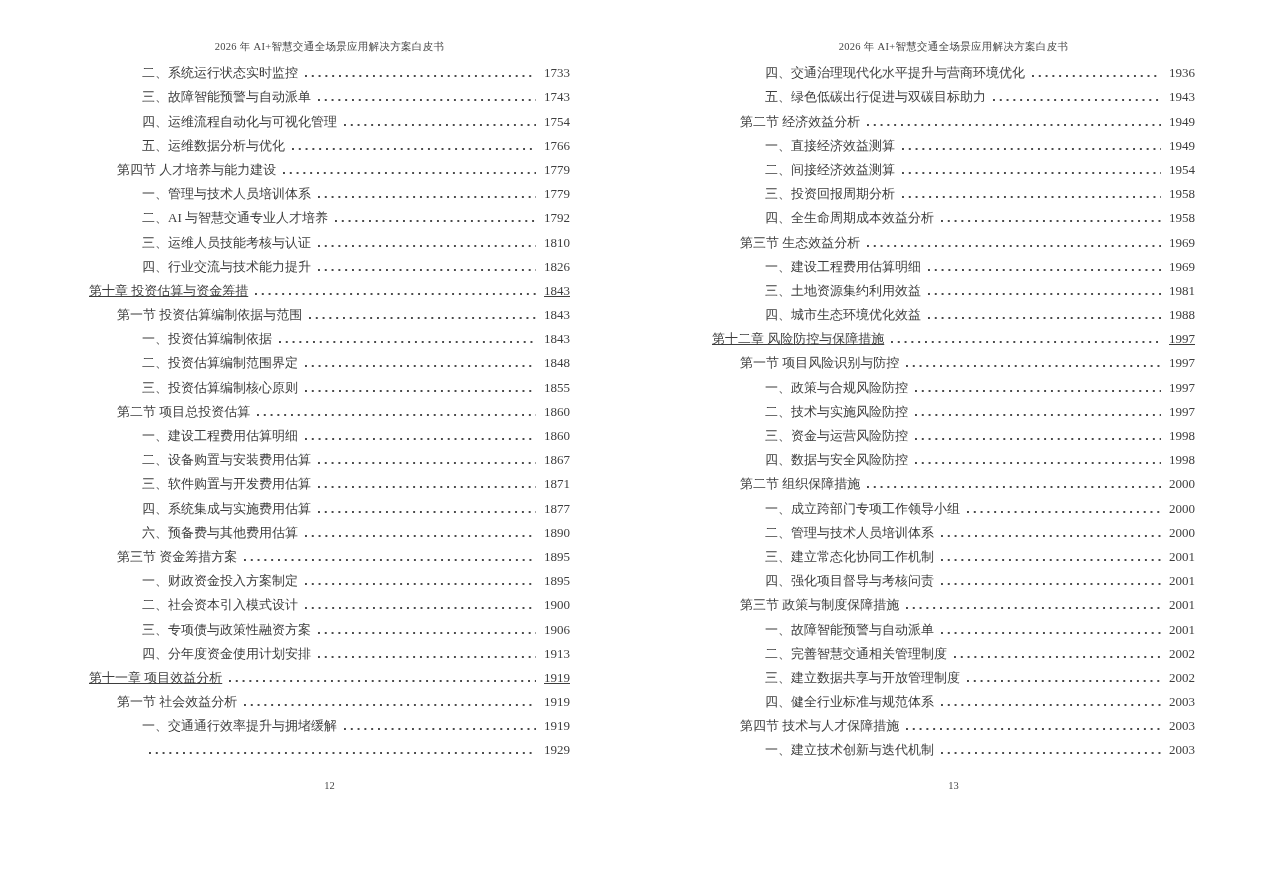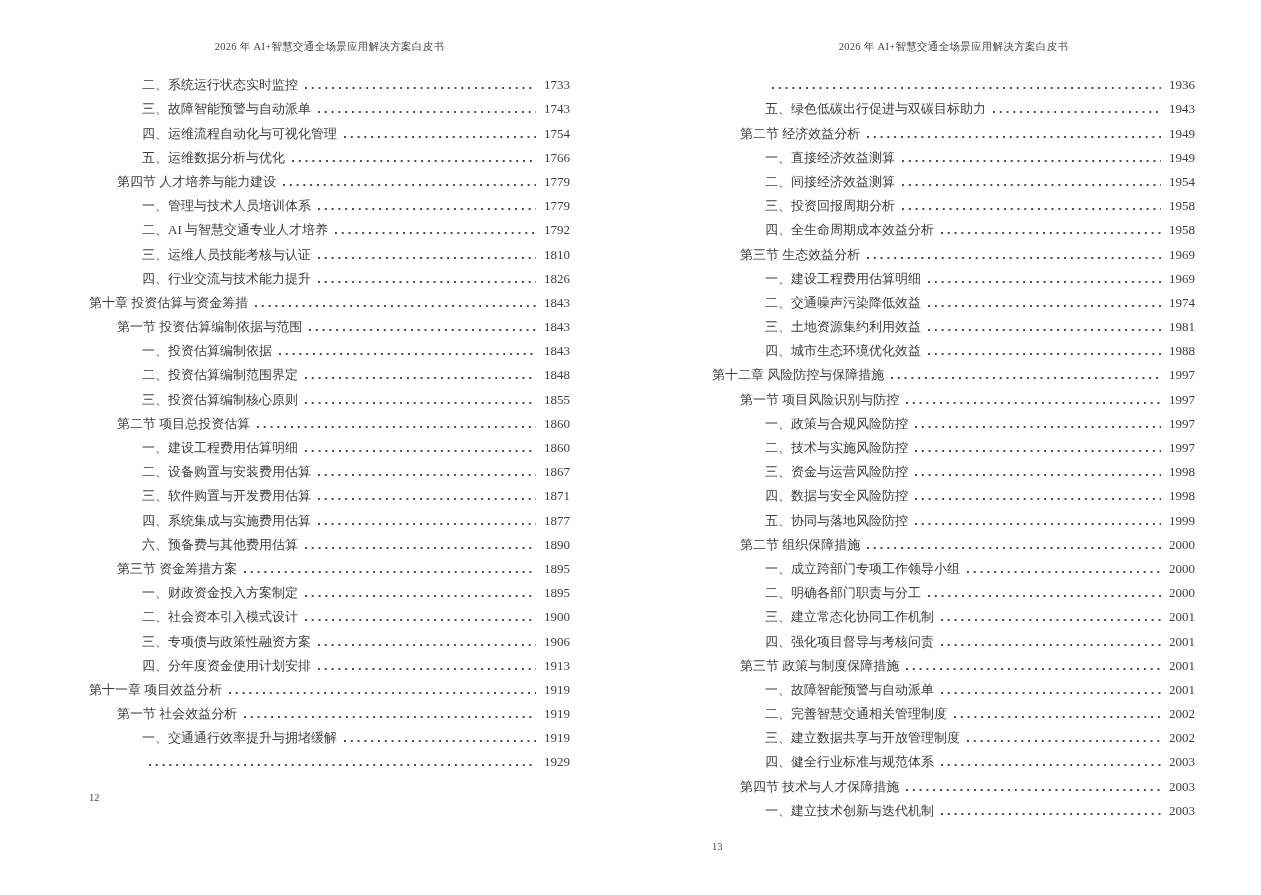--- a/index.html
+++ b/index.html
@@ -29,21 +29,21 @@
 
   .page-header {
     height: 14px;
     line-height: 14px;
     text-align: center;
     font-size: 10.5px;
     letter-spacing: 0.3px;
     color: #464646;
     white-space: nowrap;
   }
-  .rows { margin-top: 16px; }
+  .rows { margin-top: 4px; }
 
   .row {
     display: flex;
     align-items: flex-end;
     height: 24.2px;
     font-size: 13px;
   }
   .row .title {
     white-space: nowrap;
     line-height: 19px;
@@ -54,29 +54,29 @@
     margin: 0 8px 5px 7px;
     background-image: radial-gradient(circle at 1px 1px, #4a4a4a 1.05px, rgba(0,0,0,0) 1.45px);
     background-size: 6.8px 2px;
     background-repeat: repeat-x;
     background-position: left bottom;
   }
   .row .pagenum {
     line-height: 19px;
     white-space: nowrap;
   }
-  .level-chapter { padding-left: 0; }
+  .level-chapter { padding-left: 0; text-decoration: underline; }
   .level-section { padding-left: 28px; text-align: right; }
   .level-item    { padding-left: 53px; }
 
   .page-footer {
     margin-top: 20px;
     height: 13px;
     line-height: 13px;
-    text-align: left;
+    text-align: center;
     font-size: 10.5px;
     color: #4a4a4a;
   }
 </style>
 </head>
 <body>
 
 <div class="spread">
 
   <div class="page page-left">
@@ -227,20 +227,21 @@
           <span class="pagenum">1929</span>
         </div>
       </div>
     <div class="page-footer">12</div>
   </div>
 
   <div class="page page-right">
     <div class="page-header">2026 年 AI+智慧交通全场景应用解决方案白皮书</div>
     <div class="rows">
         <div class="row level-item">
+          <span class="title">四、交通治理现代化水平提升与营商环境优化</span>
           <span class="leader"></span>
           <span class="pagenum">1936</span>
         </div>
         <div class="row level-item">
           <span class="title">五、绿色低碳出行促进与双碳目标助力</span>
           <span class="leader"></span>
           <span class="pagenum">1943</span>
         </div>
         <div class="row level-section">
           <span class="title">第二节 经济效益分析</span>
@@ -269,25 +270,20 @@
         </div>
         <div class="row level-section">
           <span class="title">第三节 生态效益分析</span>
           <span class="leader"></span>
           <span class="pagenum">1969</span>
         </div>
         <div class="row level-item">
           <span class="title">一、建设工程费用估算明细</span>
           <span class="leader"></span>
           <span class="pagenum">1969</span>
-        </div>
-        <div class="row level-item">
-          <span class="title">二、交通噪声污染降低效益</span>
-          <span class="leader"></span>
-          <span class="pagenum">1974</span>
         </div>
         <div class="row level-item">
           <span class="title">三、土地资源集约利用效益</span>
           <span class="leader"></span>
           <span class="pagenum">1981</span>
         </div>
         <div class="row level-item">
           <span class="title">四、城市生态环境优化效益</span>
           <span class="leader"></span>
           <span class="pagenum">1988</span>
@@ -315,37 +311,32 @@
         <div class="row level-item">
           <span class="title">三、资金与运营风险防控</span>
           <span class="leader"></span>
           <span class="pagenum">1998</span>
         </div>
         <div class="row level-item">
           <span class="title">四、数据与安全风险防控</span>
           <span class="leader"></span>
           <span class="pagenum">1998</span>
         </div>
-        <div class="row level-item">
-          <span class="title">五、协同与落地风险防控</span>
-          <span class="leader"></span>
-          <span class="pagenum">1999</span>
-        </div>
         <div class="row level-section">
           <span class="title">第二节 组织保障措施</span>
           <span class="leader"></span>
           <span class="pagenum">2000</span>
         </div>
         <div class="row level-item">
           <span class="title">一、成立跨部门专项工作领导小组</span>
           <span class="leader"></span>
           <span class="pagenum">2000</span>
         </div>
         <div class="row level-item">
-          <span class="title">二、明确各部门职责与分工</span>
+          <span class="title">二、管理与技术人员培训体系</span>
           <span class="leader"></span>
           <span class="pagenum">2000</span>
         </div>
         <div class="row level-item">
           <span class="title">三、建立常态化协同工作机制</span>
           <span class="leader"></span>
           <span class="pagenum">2001</span>
         </div>
         <div class="row level-item">
           <span class="title">四、强化项目督导与考核问责</span>

